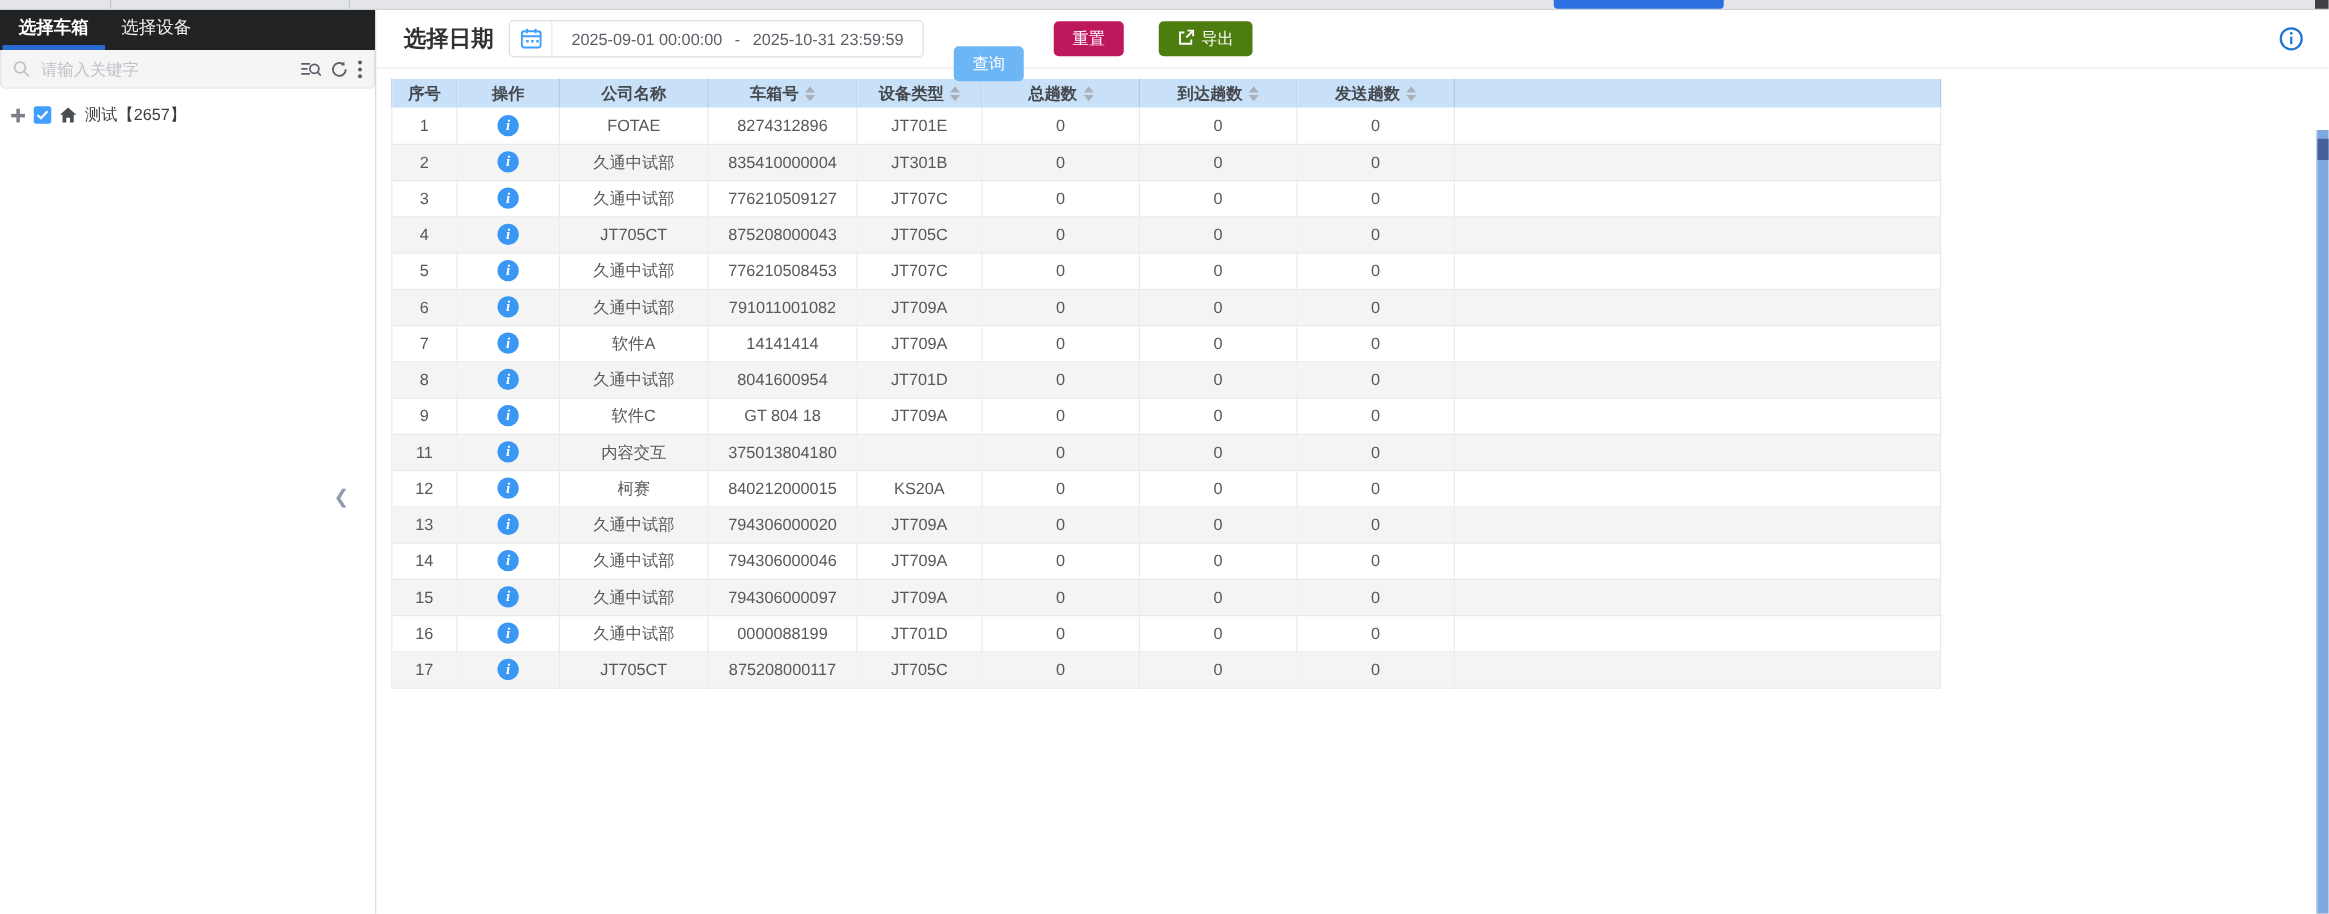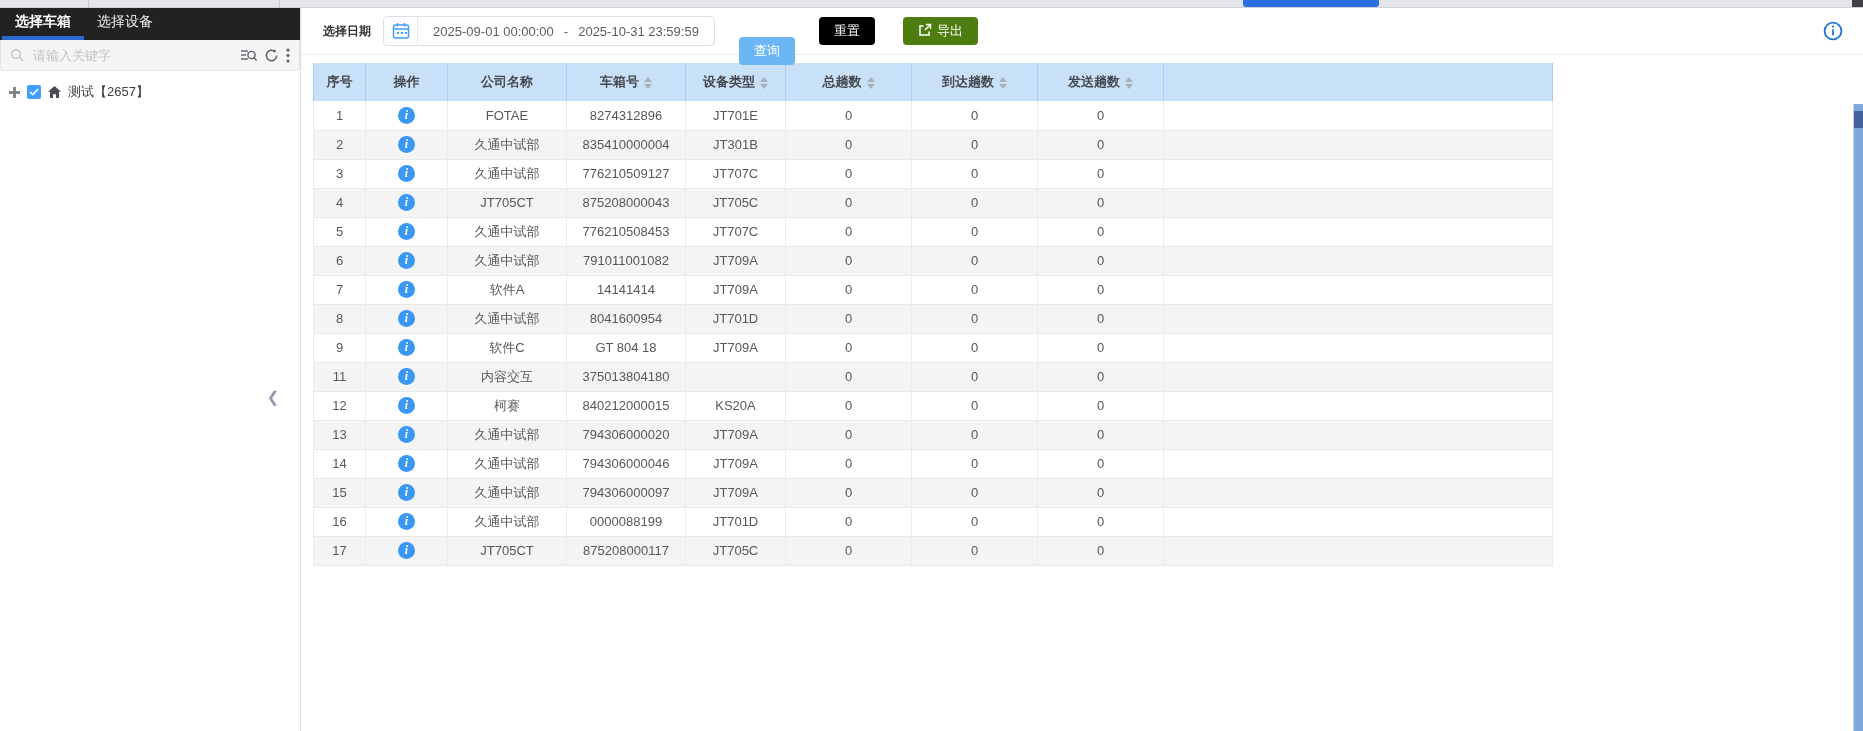--- a/index.html
+++ b/index.html
@@ -28,40 +28,40 @@
   .s-icon{display:flex;align-items:center;cursor:pointer;}
   .tree{padding:12px 8px;}
   .tree-node{display:flex;align-items:center;gap:6px;font-size:13px;color:#3c3e42;}
   .checkbox{width:14px;height:14px;border-radius:2px;background:#409eff;display:flex;align-items:center;justify-content:center;cursor:pointer;}
   .collapse-handle{position:absolute;left:264px;top:372px;width:18px;height:34px;display:flex;align-items:center;justify-content:center;
     color:#8f9bb0;font-size:15px;cursor:pointer;z-index:5;}
 
   
   .main{flex:1;position:relative;background:#fff;border-left:1px solid #d9dbde;}
   .toolbar{height:47px;display:flex;align-items:center;padding:0 20px 0 22px;border-bottom:1px solid #ececec;}
-  .date-label{font-size:12px;font-weight:bold;color:#303133;}
+  .date-label{font-size:18px;font-weight:bold;color:#303133;}
   .date-input{margin-left:12px;width:332px;height:30px;border:1px solid #dcdfe6;border-radius:4px;background:#fff;
     display:flex;align-items:center;cursor:pointer;}
   .cal-cell{width:34px;height:100%;display:flex;align-items:center;justify-content:center;border-right:1px solid #e6e9ee;}
   .date-text{flex:1;display:flex;align-items:center;justify-content:center;font-size:13px;color:#5a5e66;gap:10px;}
   .btn{height:28px;border:none;border-radius:4px;color:#fff;font-size:13px;padding:0 15px;cursor:pointer;
     display:inline-flex;align-items:center;gap:5px;font-family:"Liberation Sans","DejaVu Sans",sans-serif;}
   .btn-query{background:#6db6f5;margin-left:24px;margin-top:40px;}
-  .btn-reset{background:#000000;margin-left:24px;}
+  .btn-reset{background:#be185d;margin-left:24px;}
   .btn-export{background:#4d7c0f;margin-left:28px;}
   .toolbar-spacer{flex:1;}
   .info-btn{width:20px;height:20px;display:flex;align-items:center;justify-content:center;cursor:pointer;}
 
   .main-tabs{height:41px;display:flex;align-items:stretch;padding-left:14px;gap:40px;}
   .mtab{display:flex;align-items:center;font-size:14px;color:#303133;cursor:pointer;border-bottom:2px solid transparent;}
   .mtab.active{color:#409eff;border-bottom-color:#409eff;}
 
   
   .data-table{border-collapse:collapse;table-layout:fixed;width:1240px;margin:8px 0 0 12px;}
-  .data-table th{height:38px;background:#c8e1f8;font-size:13px;font-weight:bold;color:#45494d;text-align:center;
+  .data-table th{height:23px;background:#c8e1f8;font-size:13px;font-weight:bold;color:#45494d;text-align:center;
     border-right:1px solid #aecbe9;padding:0 2px;white-space:nowrap;overflow:hidden;}
   .data-table th:first-child{border-left:1px solid #aecbe9;}
   .data-table td{height:29px;text-align:center;font-size:13px;color:#55585c;border-right:1px solid #ececec;
     border-bottom:1px solid #e9e9e9;padding:0 2px;white-space:nowrap;overflow:hidden;}
   .data-table td:first-child{border-left:1px solid #ececec;}
   .data-table tbody tr:nth-child(even){background:#f4f4f4;}
   .sorter{display:inline-flex;flex-direction:column;margin-left:5px;vertical-align:middle;cursor:pointer;}
   .sorter .cu{width:0;height:0;border-left:4px solid transparent;border-right:4px solid transparent;border-bottom:5px solid #a9b0ba;margin-bottom:2px;}
   .sorter .cd{width:0;height:0;border-left:4px solid transparent;border-right:4px solid transparent;border-top:5px solid #a9b0ba;}
   .op-info{display:inline-block;width:17px;height:17px;border-radius:50%;background:#3a97f3;color:#fff;

